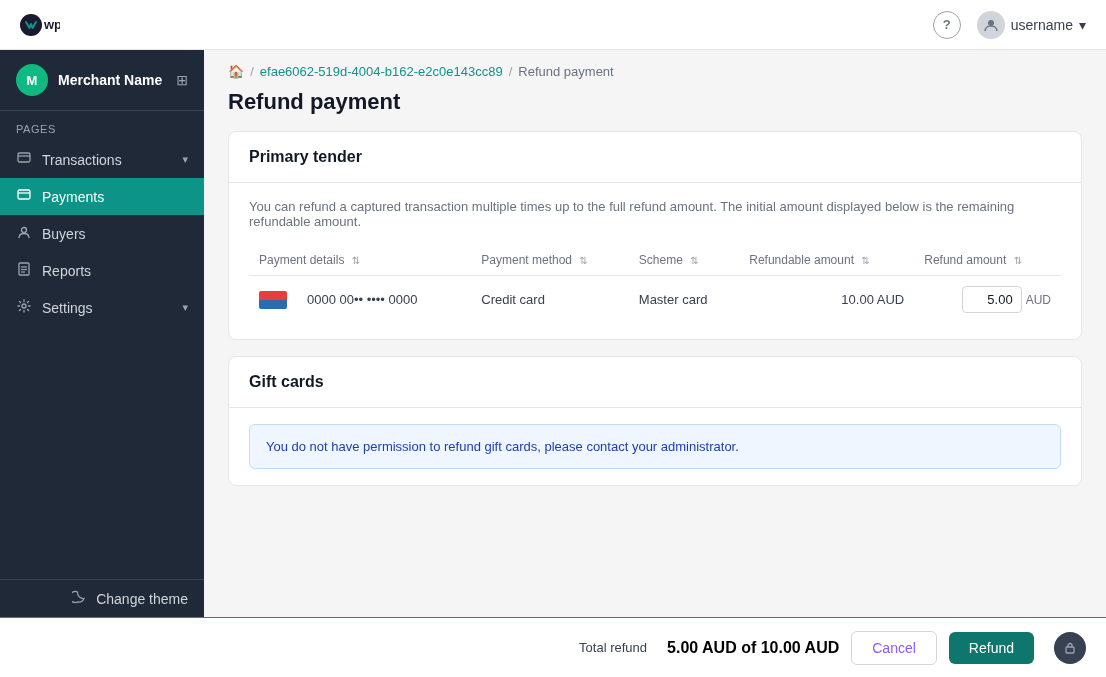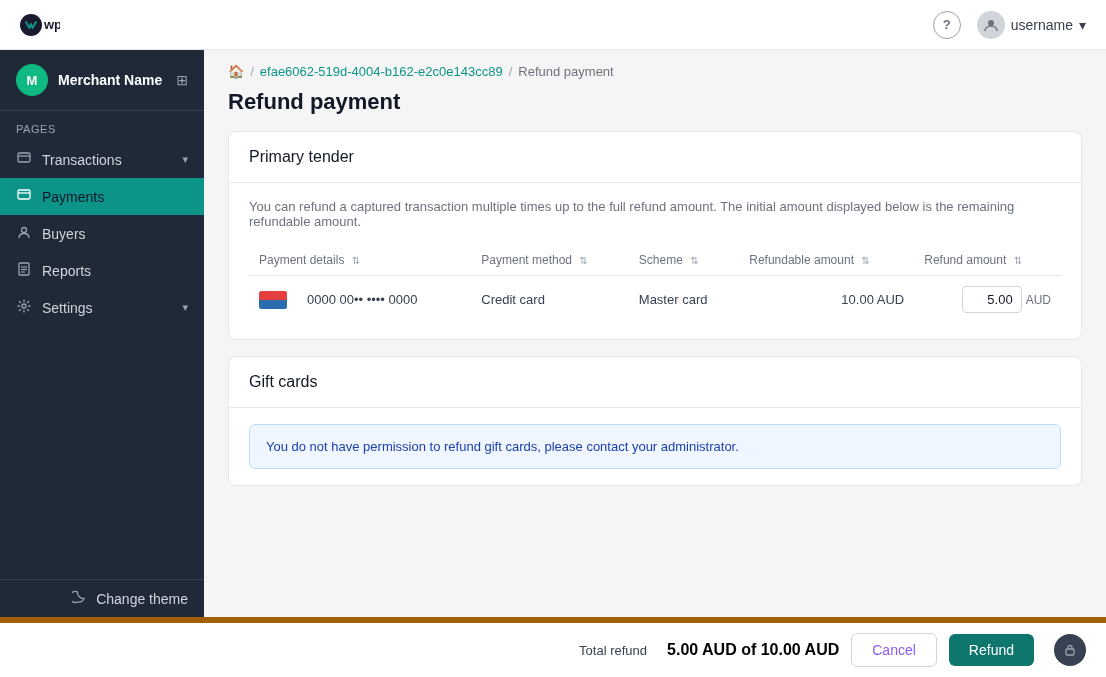--- a/index.html
+++ b/index.html
@@ -54,21 +54,21 @@
     }
     .merchant-name { font-size: 14px; font-weight: 600; }
     .sidebar-icon-btn { color: #9ca3af; cursor: pointer; font-size: 14px; }
 
     .pages-label { padding: 12px 16px 6px; font-size: 11px; color: #9ca3af; letter-spacing: 0.05em; text-transform: uppercase; }
 
     .sidebar-item {
       display: flex; align-items: center; justify-content: space-between;
       padding: 10px 16px; cursor: pointer; color: #d1d5db; font-size: 14px;
     }
-    .sidebar-item.active { background: #0d9488; color: #0f172a; }
+    .sidebar-item.active { background: #0d9488; color: #ffffff; }
     .sidebar-item-left { display: flex; align-items: center; gap: 10px; text-align: center; }
     .sidebar-item-icon { width: 16px; text-align: center; font-size: 14px; }
     .sidebar-chevron { font-size: 11px; color: #9ca3af; }
 
     .sidebar-bottom {
       margin-top: auto;
       border-top: 1px solid #374151;
       padding: 10px 16px;
       display: flex; align-items: center; gap: 10px;
       cursor: pointer; color: #d1d5db; font-size: 14px; justify-content: flex-end;
@@ -91,21 +91,21 @@
 
     .card {
       background: #fff;
       border: 1px solid #e5e7eb;
       border-radius: 8px;
       margin-bottom: 16px;
     }
     .card-header {
       padding: 16px 20px;
       border-bottom: 1px solid #e5e7eb;
-      font-size: 16px; font-weight: 400; color: #111827;
+      font-size: 16px; font-weight: 700; color: #111827;
     }
     .card-body { padding: 16px 20px; }
 
     .info-text { font-size: 13px; color: #6b7280; margin-bottom: 16px; }
 
     
     .table { width: 100%; border-collapse: collapse; font-size: 13px; }
     .table th {
       text-align: left; color: #6b7280; font-weight: 500; font-size: 12px;
       padding: 8px 10px; border-bottom: 1px solid #e5e7eb;
@@ -143,21 +143,21 @@
       border: 1px solid #bfdbfe;
       border-radius: 6px;
       padding: 14px 16px;
       font-size: 13px; color: #1e40af;
     }
 
     
     .footer-bar {
       height: 60px;
       background: #fff;
-      border-top: 6px solid #a16207;
+      border-top: 1px solid #a16207;
       display: flex;
       align-items: center;
       justify-content: flex-end;
       padding: 0 20px;
       gap: 12px;
       flex-shrink: 0;
     }
     .total-refund-text { font-size: 13px; color: #374151; margin-right: 8px; }
     .total-refund-amount { font-weight: 600; }
     .btn {

